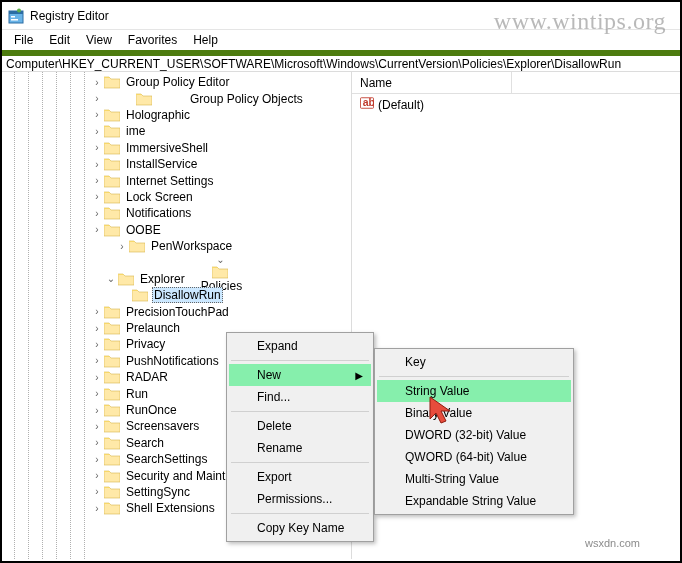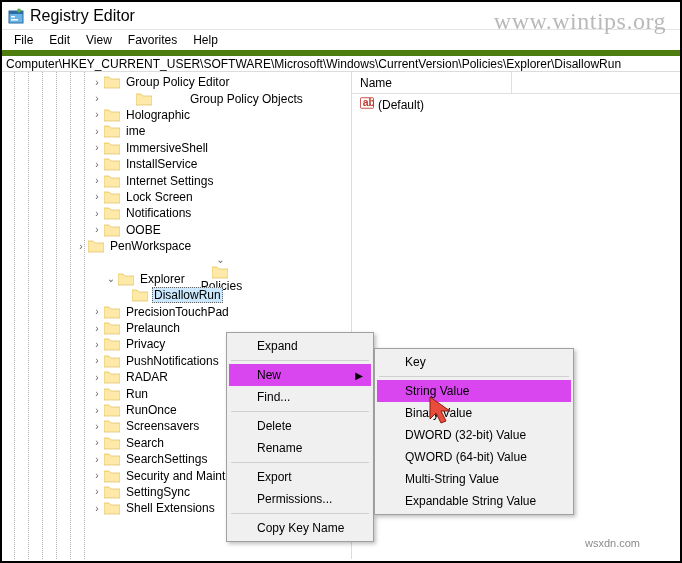--- a/index.html
+++ b/index.html
@@ -3,21 +3,21 @@
 <meta charset="utf-8">
 <style>
   * { box-sizing: border-box; margin: 0; padding: 0; font-family: "Segoe UI", Tahoma, sans-serif; font-size: 12px; }
   body { width: 682px; height: 563px; background: #fff; position: relative; overflow: hidden; border: 2px solid #000; }
 
   .watermark { position: absolute; top: 6px; right: 14px; font-size: 24px; color: rgba(128,128,128,0.55); font-family: Georgia, serif; z-index: 50; pointer-events: none; letter-spacing: 0.5px; }
   .footermark { position: absolute; bottom: 12px; right: 40px; font-size: 11px; color: rgba(110,110,110,0.8); z-index: 50; }
 
   .titlebar { display: flex; align-items: center; height: 28px; padding: 0 6px; background: #fff; border-bottom: 1px solid #e5e5e5; }
   .titlebar .appicon { width: 16px; height: 16px; margin-right: 6px; flex-shrink: 0; }
-  .titlebar .apptitle { font-size: 16px; }
+  .titlebar .apptitle { font-size: 12px; }
 
   .menubar { display: flex; align-items: center; height: 20px; padding: 0 4px; background: #fff; }
   .menubar span { padding: 2px 8px; font-size: 12px; cursor: default; }
 
   .addressbar { display: flex; align-items: center; height: 22px; border-top: 6px solid #4d7c0f; border-bottom: 1px solid #dcdcdc; background: #fff; padding: 0 4px; white-space: nowrap; overflow: hidden; font-size: 12px; }
 
   .content { display: flex; height: calc(100% - 72px); }
   .treepane { width: 350px; overflow: hidden; border-right: 1px solid #dcdcdc; padding-top: 2px; position: relative; }
   .listpane { flex: 1; background: #fff; }
 
@@ -36,21 +36,21 @@
   .fico { width: 16px; height: 14px; margin-right: 4px; flex-shrink: 0; }
   .node .label { padding: 0 2px; }
   .node.selected .label { background: #cce8ff; border: 1px dotted #666; padding: 0 1px; }
 
   .vbars { position: absolute; top: 0; bottom: 0; left: 0; pointer-events: none; z-index: 0; }
   .vbar { position: absolute; top: 0; bottom: 0; border-left: 1px dotted #b0b0b0; }
 
   
   .ctxmenu { position: absolute; background: #f0f0f0; border: 1px solid #a0a0a0; box-shadow: 2px 2px 4px rgba(0,0,0,0.25); padding: 2px; z-index: 30; }
   .ctxmenu .item { height: 22px; display: flex; align-items: center; padding: 0 28px 0 28px; position: relative; white-space: nowrap; cursor: default; }
-  .ctxmenu .item.highlight { background: #d946ef; }
+  .ctxmenu .item.highlight { background: #86efac; }
   .ctxmenu .item .arrow { position: absolute; right: 8px; font-size: 10px; }
   .ctxmenu .sep { height: 1px; background: #d0d0d0; margin: 3px 2px; }
 
   .cursor { position: absolute; z-index: 60; pointer-events: none; }
 </style>
 </head>
 <body>
 
 <div class="watermark">www.wintips.org</div>
 <div class="footermark">wsxdn.com</div>
@@ -162,21 +162,21 @@
           <span class="label">Notifications</span>
         </div>
         <div class="node" style="padding-left: 90px;">
           <span class="chev closed"></span>
           <span class="fico"><svg viewBox="0 0 16 14">
               <path d="M0 2 L5 2 L7 4 L16 4 L16 13 L0 13 Z" fill="#ffe9a8" stroke="#d6b54b" stroke-width="0.6"></path>
               <path d="M0 2 L5 2 L6 3 L0 3 Z" fill="#f7d86b"></path>
             </svg></span>
           <span class="label">OOBE</span>
         </div>
-        <div class="node" style="padding-left: 74px;">
+        <div class="node" style="padding-left: 104px; margin-left: 11px;">
           <span class="chev closed"></span>
           <span class="fico"><svg viewBox="0 0 16 14">
               <path d="M0 2 L5 2 L7 4 L16 4 L16 13 L0 13 Z" fill="#ffe9a8" stroke="#d6b54b" stroke-width="0.6"></path>
               <path d="M0 2 L5 2 L6 3 L0 3 Z" fill="#f7d86b"></path>
             </svg></span>
           <span class="label">PenWorkspace</span>
         </div>
         <div class="node" style="padding-left: 90px; flex-direction: column;">
           <span class="chev open"></span>
           <span class="fico"><svg viewBox="0 0 16 14">

